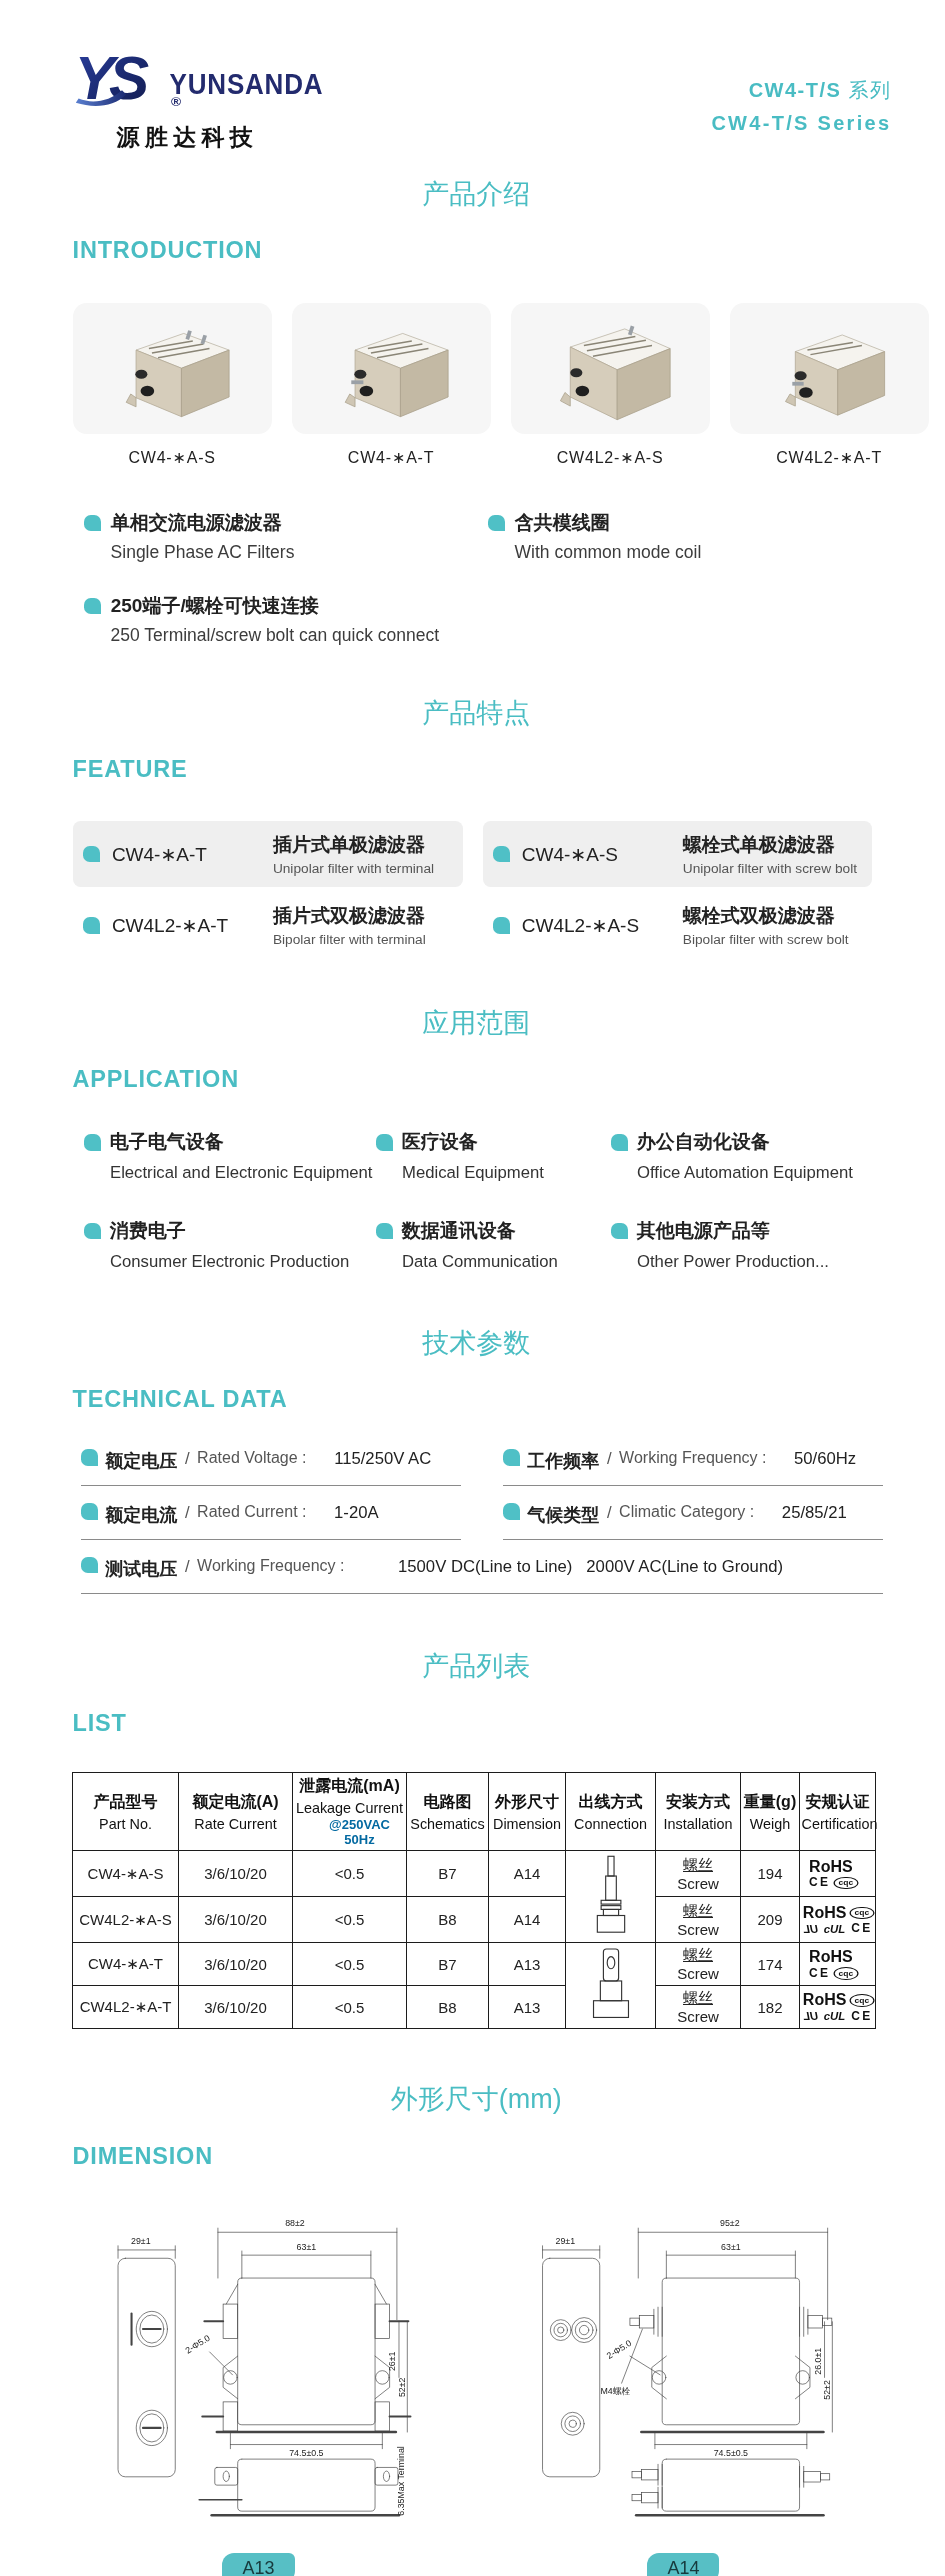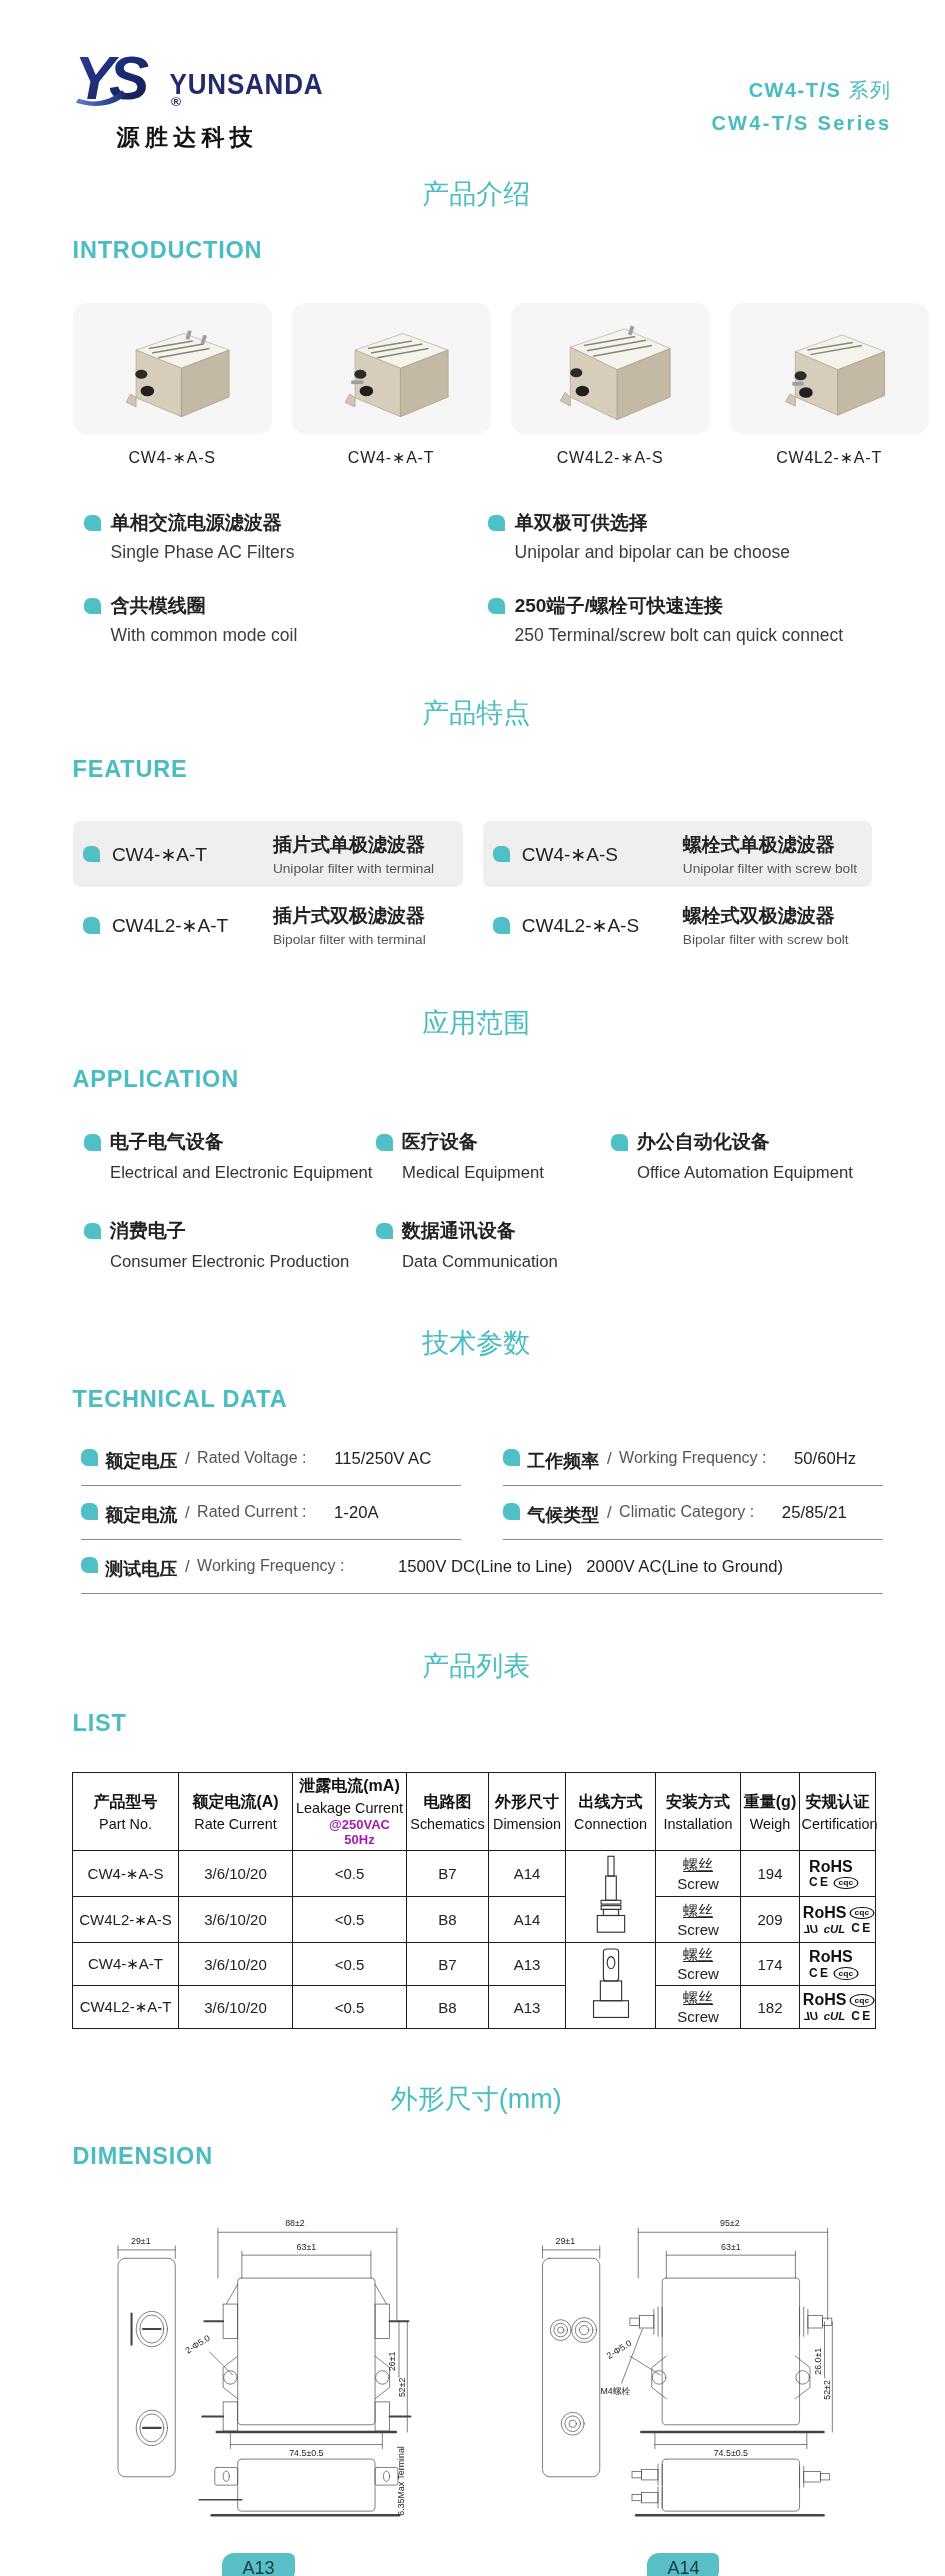--- a/index.html
+++ b/index.html
@@ -71,21 +71,21 @@
   .tech-en { font-size:16px; color:#555; white-space:nowrap; }
   .tech-val { font-size:16.7px; color:#222; margin-left:20px; white-space:pre; }
 
   
   table.plist { border-collapse:collapse; margin:35px 0 0 26px; width:803px; table-layout:fixed; }
   .plist th, .plist td { border:1.5px solid #1c1c1c; text-align:center; vertical-align:middle; padding:3px 1.5px; }
   .plist th { font-weight:400; height:68px; }
   .plist td { height:43px; }
   .th-cn { font-size:16px; font-weight:700; color:#111; display:block; }
   .th-en { font-size:14.4px; color:#111; display:block; margin-top:3px; }
-  .th-en2 { font-size:13px; font-weight:700; color:#a21caf; display:block; margin-top:1.5px;padding-left:20px; }
+  .th-en2 { font-size:13px; font-weight:700; color:#0369a1; display:block; margin-top:1.5px;padding-left:20px; }
   .td-txt { font-size:15px; color:#222; }
   .inst-cn { font-size:15px; color:#222; text-decoration:underline; display:block; }
   .inst-en { font-size:15px; color:#222; display:block; }
   .cert-line { display:flex; align-items:center; justify-content:center; gap:6px; line-height:1.15; }
   .rohs { font-size:16px; font-weight:700; color:#111; }
   .ce-mark { font-size:12px; font-weight:800; letter-spacing:2.3px; color:#111; }
   .cqc-mark { font-size:6.8px; font-weight:800; color:#111; border:1.5px solid #111; border-radius:50%;
               padding:1.5px 3px; display:inline-block; transform:scaleX(1.25); }
   .ul-mark { font-size:11.4px; font-weight:900; color:#111; transform:scaleX(-1); display:inline-block;
              font-style:italic; }
@@ -221,27 +221,20 @@
     <div class="b-item">
       <div class="b-row">
           <span class="tick"></span>
         <span class="b-cn">单相交流电源滤波器</span>
         </div>
       <div class="b-en">Single Phase AC Filters</div>
     </div>
     <div class="b-item">
       <div class="b-row">
           <span class="tick"></span>
-        <span class="b-cn">单双极可供选择</span>
-        </div>
-      <div class="b-en">Unipolar and bipolar can be choose</div>
-    </div>
-    <div class="b-item">
-      <div class="b-row">
-          <span class="tick"></span>
         <span class="b-cn">含共模线圈</span>
         </div>
       <div class="b-en">With common mode coil</div>
     </div>
     <div class="b-item">
       <div class="b-row">
           <span class="tick"></span>
         <span class="b-cn">250端子/螺栓可快速连接</span>
         </div>
       <div class="b-en">250 Terminal/screw bolt can quick connect</div>
@@ -319,20 +312,27 @@
         <span class="app-cn">消费电子</span>
         </div>
       <div class="app-en">Consumer Electronic Production</div>
     </div>
     <div>
       <div class="app-cn-row">
           <span class="tick"></span>
         <span class="app-cn">数据通讯设备</span>
         </div>
       <div class="app-en">Data Communication</div>
+    </div>
+    <div>
+      <div class="app-cn-row">
+          <span class="tick"></span>
+        <span class="app-cn">其他电源产品等</span>
+        </div>
+      <div class="app-en">Other Power Production...</div>
     </div>
   </div>
 
   <div class="sec" style="margin-top:53px;">
     <div class="sec-head">
       <span class="sec-cn">技术参数</span>
       <div class="sec-rule"></div>
     </div>
     <div class="sec-en">TECHNICAL DATA</div>
   </div>

